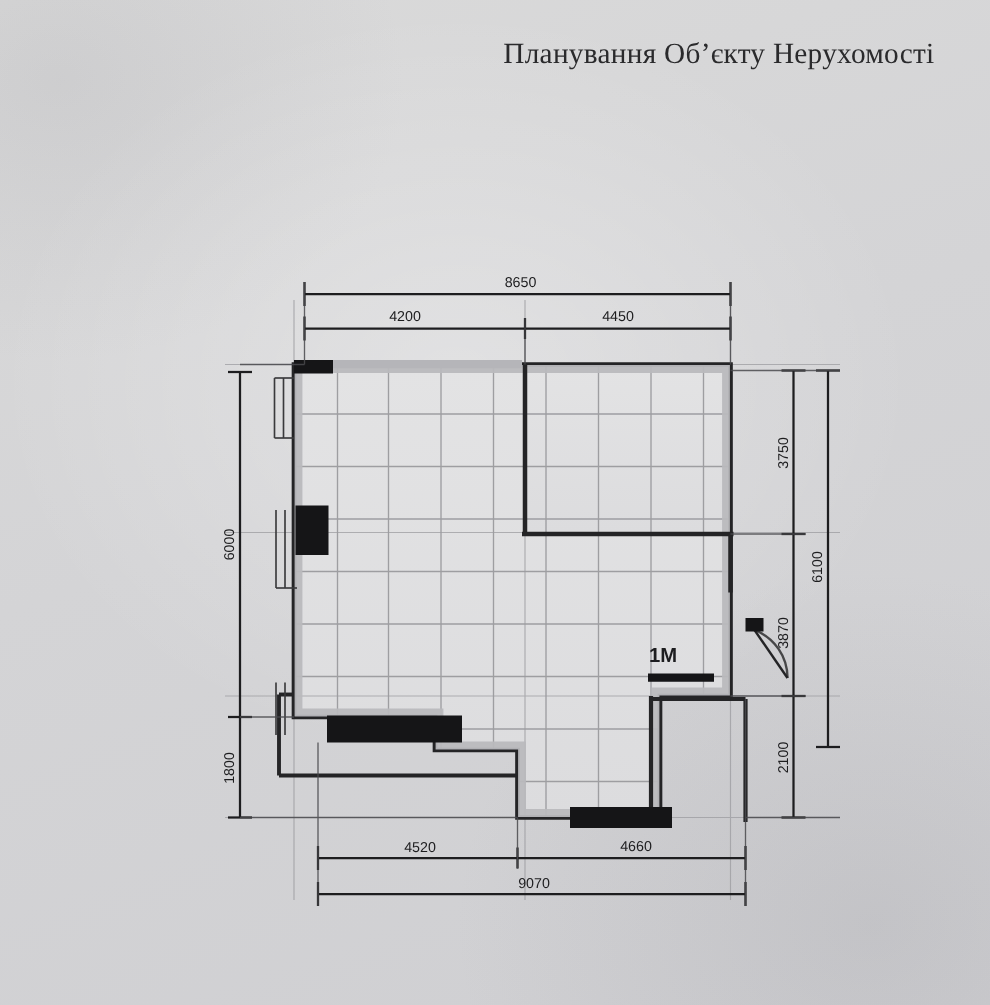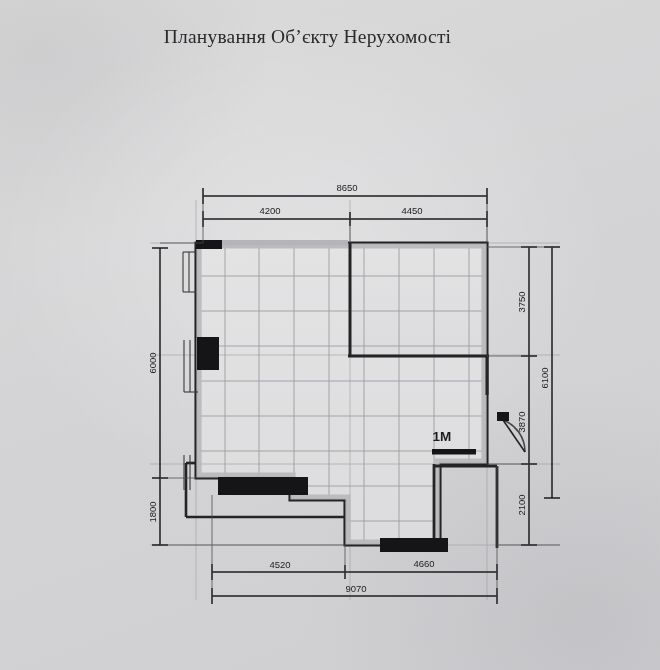--- a/index.html
+++ b/index.html
@@ -15,22 +15,22 @@
     position:absolute;inset:0;
     background:
       radial-gradient(ellipse 75% 60% at 46% 38%, rgba(255,255,255,0.30), rgba(255,255,255,0) 62%),
       radial-gradient(ellipse 60% 50% at 88% 92%, rgba(150,150,156,0.22), rgba(0,0,0,0) 70%),
       radial-gradient(ellipse 50% 40% at 6% 8%, rgba(160,160,166,0.20), rgba(0,0,0,0) 70%),
       linear-gradient(160deg, #dadada 0%, #d4d4d6 45%, #cfcfd2 100%);
     pointer-events:none;
   }
   .title{
     position:absolute;
-    top:26px;left:4px;width:607px;
-    text-align:center;
+    top:26px;left:16px;width:607px;
+    text-align:right;
     font-size:19.5px;
     color:#2a2a2c;
     letter-spacing:0.2px;
   }
   .plan-wrap{
     position:absolute;
     left:0;top:0;width:660px;height:670px;
   }
   svg{display:block;}
   text{font-family:"Liberation Sans", sans-serif;fill:#1d1d1f;}

